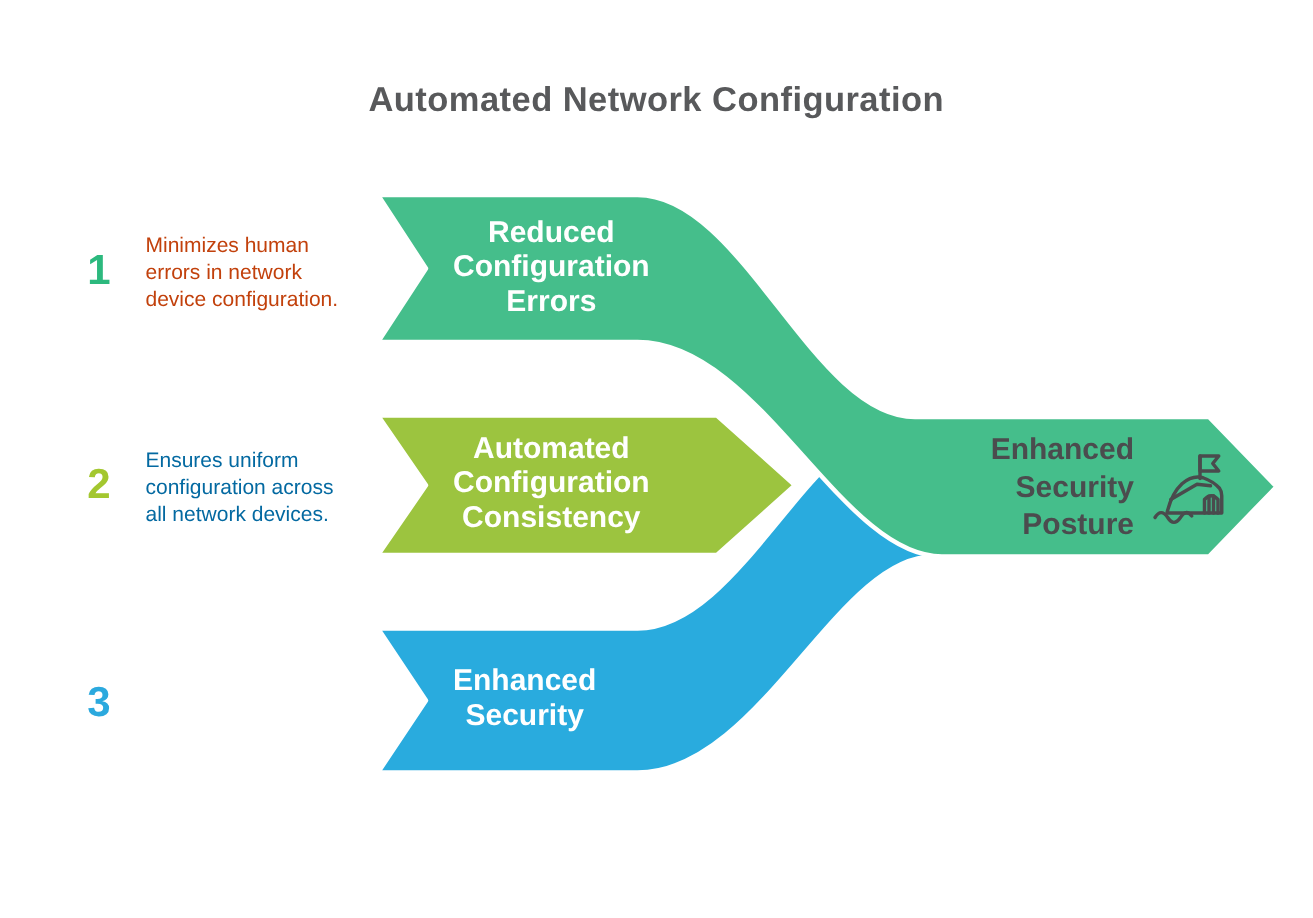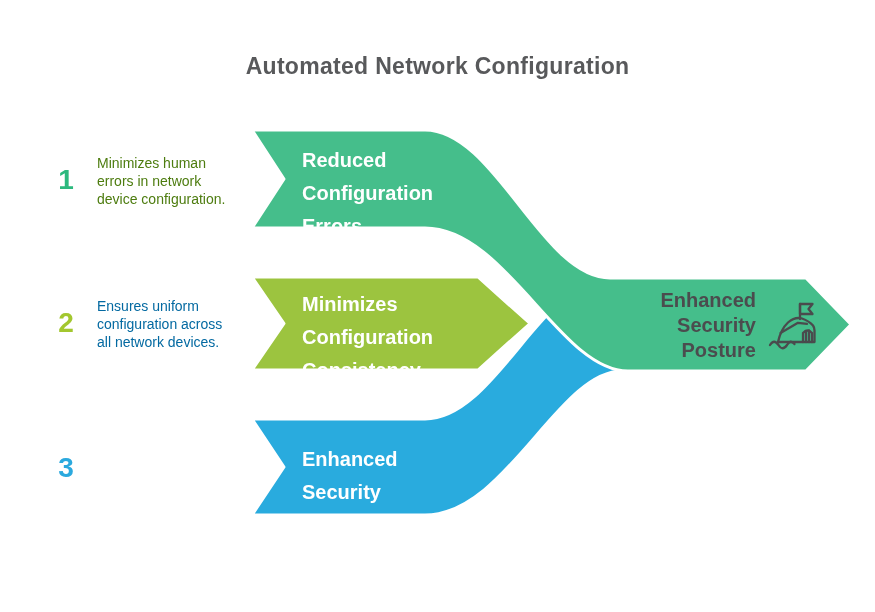--- a/index.html
+++ b/index.html
@@ -15,21 +15,21 @@
   .step-num{
     position:absolute;left:48px;width:36px;text-align:center;
     font-size:28px;font-weight:700;line-height:34px;
   }
   .step-desc{
     position:absolute;left:97px;width:152px;
     font-size:14px;line-height:18px;white-space:pre-line;
   }
   .band-label{
     position:absolute;left:302px;
-    font-size:20px;font-weight:700;line-height:33px;white-space:pre-line;
+    font-size:20px;font-weight:700;line-height:23px;white-space:pre-line;text-align:center;
   }
   .outcome-label{
     position:absolute;left:580px;width:176px;top:288px;text-align:right;
     font-size:20px;font-weight:700;line-height:25px;white-space:pre-line;
   }
   .outcome-icon{position:absolute;left:768px;top:292px;}
 </style>
 </head>
 <body>
 
@@ -40,35 +40,35 @@
   <svg class="bands" viewBox="0 0 875 612">
 
     <path stroke="#FFFFFF" stroke-width="3" stroke-linejoin="round" d="M252,277 H478 L530,323.5 L478,370 H252 L284,323.5 Z" fill="#9CC43F"></path>
 
     <path stroke="#FFFFFF" stroke-width="3" stroke-linejoin="round" d="M252,419 H425 C495,419 542,278 610,278 H680 V371 H622 C558,371 506,515 425,515 H252 L284,467 Z" fill="#29ABDE"></path>
 
     <path stroke="#FFFFFF" stroke-width="3" stroke-linejoin="round" d="M252,130 H425 C495,130 542,278 610,278 H806 L851,324.5 L806,371 H628 C560,371 506,228 425,228 H252 L284,179 Z" fill="#45BE8B"></path>
   </svg>
 
   <div class="step-num" style="top: 163px; color: rgb(44, 185, 126);">1</div>
-  <div class="step-desc" style="top: 154px; color: #4d7c0f;">Minimizes human
+  <div class="step-desc" style="top: 154px; color: #c2410c;">Minimizes human
 errors in network
 device configuration.</div>
 
   <div class="step-num" style="top: 306px; color: rgb(163, 199, 47);">2</div>
   <div class="step-desc" style="top: 297px; color: #0369a1;">Ensures uniform
 configuration across
 all network devices.</div>
 
   <div class="step-num" style="top: 451px; color: rgb(43, 169, 222);">3</div>
 
   <div class="band-label" style="top: 144px; color: rgb(255, 255, 255);">Reduced
 Configuration
 Errors</div>
-  <div class="band-label" style="top: 288px; color: rgb(255, 255, 255);">Minimizes
+  <div class="band-label" style="top: 288px; color: rgb(255, 255, 255);">Automated
 Configuration
 Consistency</div>
   <div class="band-label" style="top: 443px; color: rgb(255, 255, 255);">Enhanced
 Security</div>
 
   <div class="outcome-label" style="color: rgb(75, 76, 78);">Enhanced
 Security
 Posture</div>
 
   <svg class="outcome-icon" width="84" height="66" viewBox="0 0 84 66">

